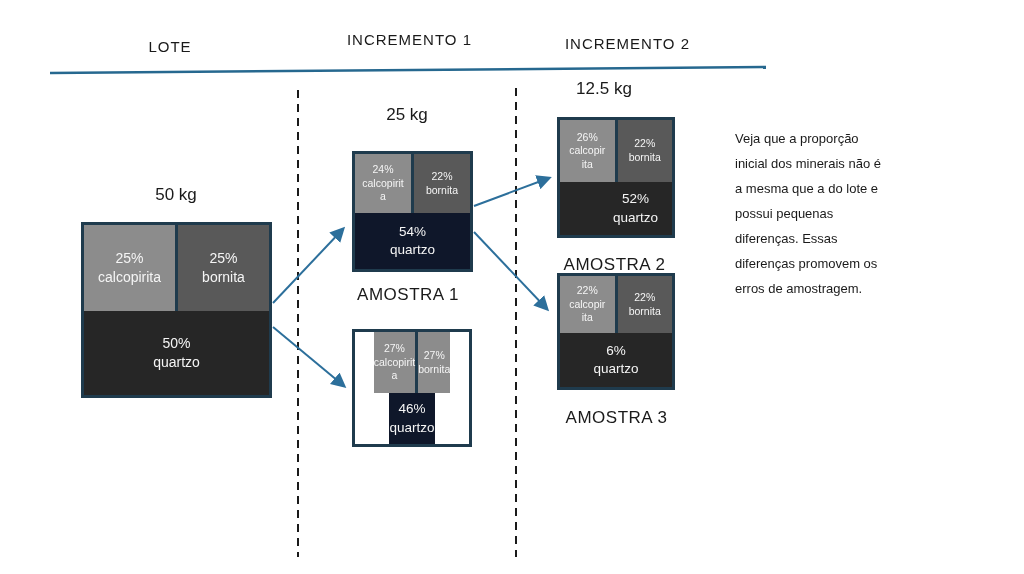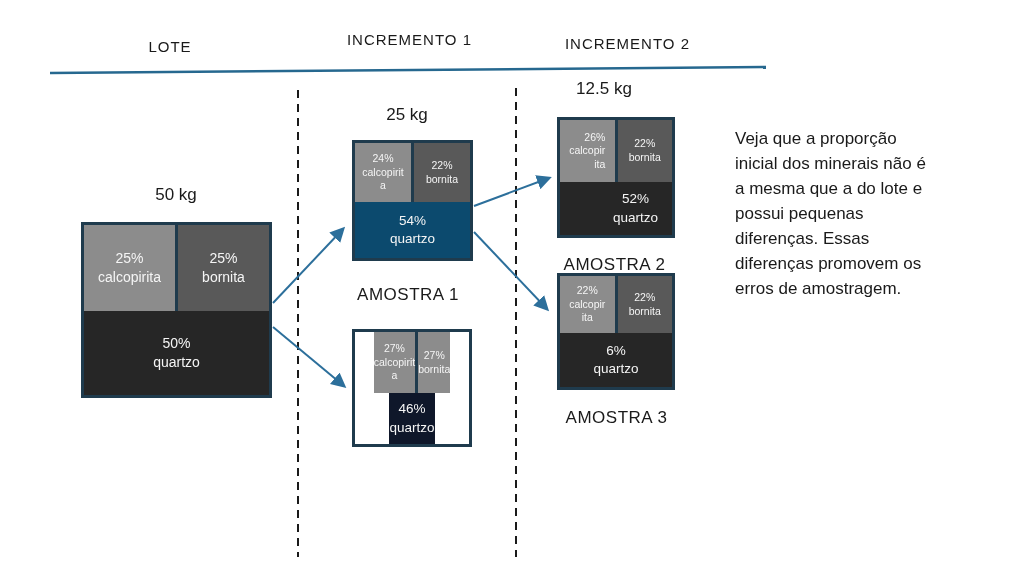--- a/index.html
+++ b/index.html
@@ -17,21 +17,21 @@
   }
   .weight{
     font-size:17px;color:var(--text-dark);
     text-align:center;white-space:nowrap;
   }
   .amostra{
     font-size:17px;color:var(--text-dark);
     letter-spacing:.5px;text-align:center;white-space:nowrap;
   }
   .note{
-    font-size:17px;line-height:25px;color:var(--text-dark);
+    font-size:13px;line-height:25px;color:var(--text-dark);
     white-space:pre-line;width:240px;
   }
   .mbox{
     border:3px solid var(--box-border);
     display:flex;flex-direction:column;
     box-sizing:border-box;
     z-index:2;
   }
   .mrow{display:flex;flex:0 0 auto;}
   .cell{
@@ -77,49 +77,49 @@
       <div class="cell calc txt-big" style="background-color: rgb(140, 140, 140);">25%
 calcopirita</div>
       <div class="cell born txt-big" style="background-color: rgb(89, 89, 89);">25%
 bornita</div>
     </div>
     <div class="cell quartzo txt-big" style="background-color: rgb(38, 38, 38);">50%
 quartzo</div>
   </div>
 
   <div class="abs weight" style="left:357px;top:105px;width:100px;">25 kg</div>
-  <div class="abs mbox" style="left:352px;top:140px;width:121px;height:121px;">
+  <div class="abs mbox" style="left:352px;top:151px;width:121px;height:121px;">
     <div class="mrow" style="height:59px;">
       <div class="cell calc txt-sm" style="background-color: rgb(140, 140, 140);">24%
 calcopirit
 a</div>
       <div class="cell born txt-sm" style="background-color: rgb(89, 89, 89);">22%
 bornita</div>
     </div>
-    <div class="cell quartzo txt-qsm" style="background-color: #0c4a6e;">54%
+    <div class="cell quartzo txt-qsm" style="background-color: #0f172a;">54%
 quartzo</div>
   </div>
   <div class="abs amostra" style="left:342px;top:285px;width:132px;">AMOSTRA 1</div>
 
   <div class="abs mbox" style="left:352px;top:329px;width:120px;height:118px;align-items:center;">
     <div class="mrow" style="height:61px;">
       <div class="cell calc txt-sm" style="background-color: rgb(140, 140, 140);">27%
 calcopirit
 a</div>
       <div class="cell born txt-sm" style="background-color: rgb(140, 140, 140);">27%
 bornita</div>
     </div>
     <div class="cell quartzo txt-qsm" style="background-color: #0f172a;">46%
 quartzo</div>
   </div>
 
   <div class="abs weight" style="left:554px;top:79px;width:100px;">12.5 kg</div>
   <div class="abs mbox" style="left:557px;top:117px;width:118px;height:121px;">
     <div class="mrow" style="height:62px;">
-      <div class="cell calc txt-sm" style="background-color: rgb(140, 140, 140); text-align: right;">26%
+      <div class="cell calc txt-sm" style="background-color: rgb(140, 140, 140);">26%
 calcopir
 ita</div>
       <div class="cell born txt-sm" style="background-color: rgb(89, 89, 89);">22%
 bornita</div>
     </div>
     <div class="cell quartzo txt-qsm" style="background-color: rgb(38, 38, 38); padding-left: 39px;">52%
 quartzo</div>
   </div>
   <div class="abs amostra" style="left:552px;top:255px;width:125px;">AMOSTRA 2</div>
 

